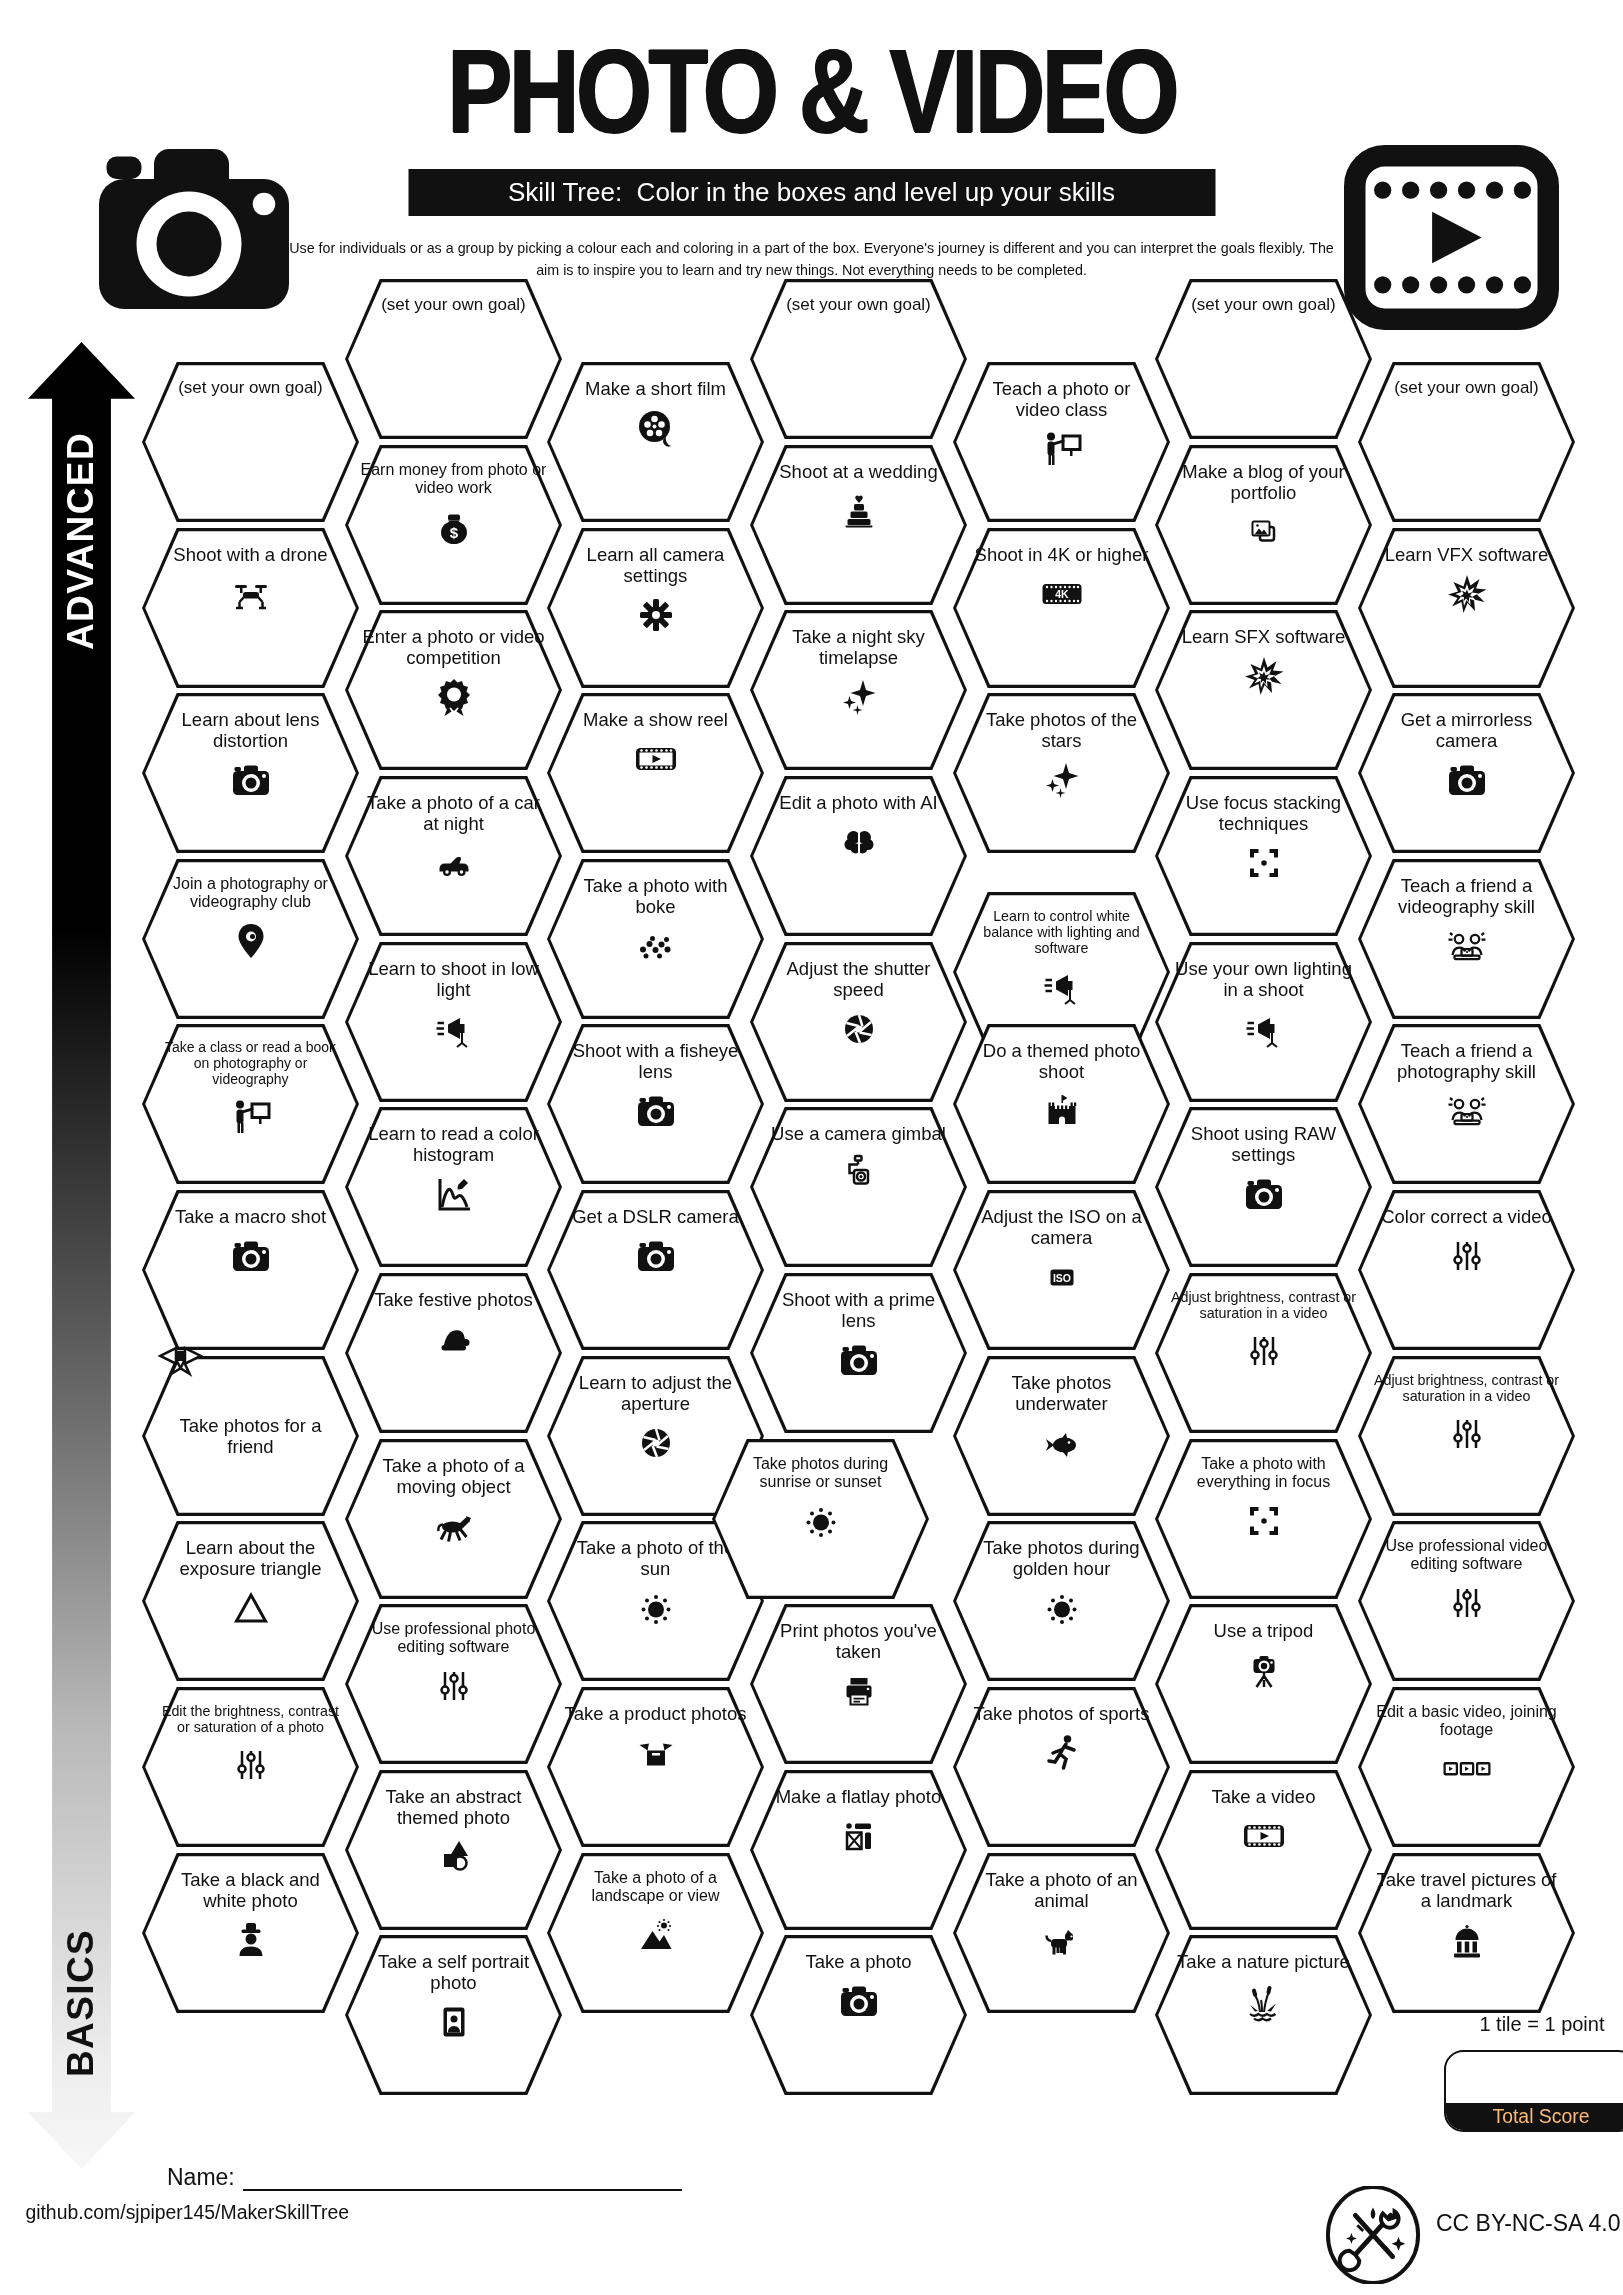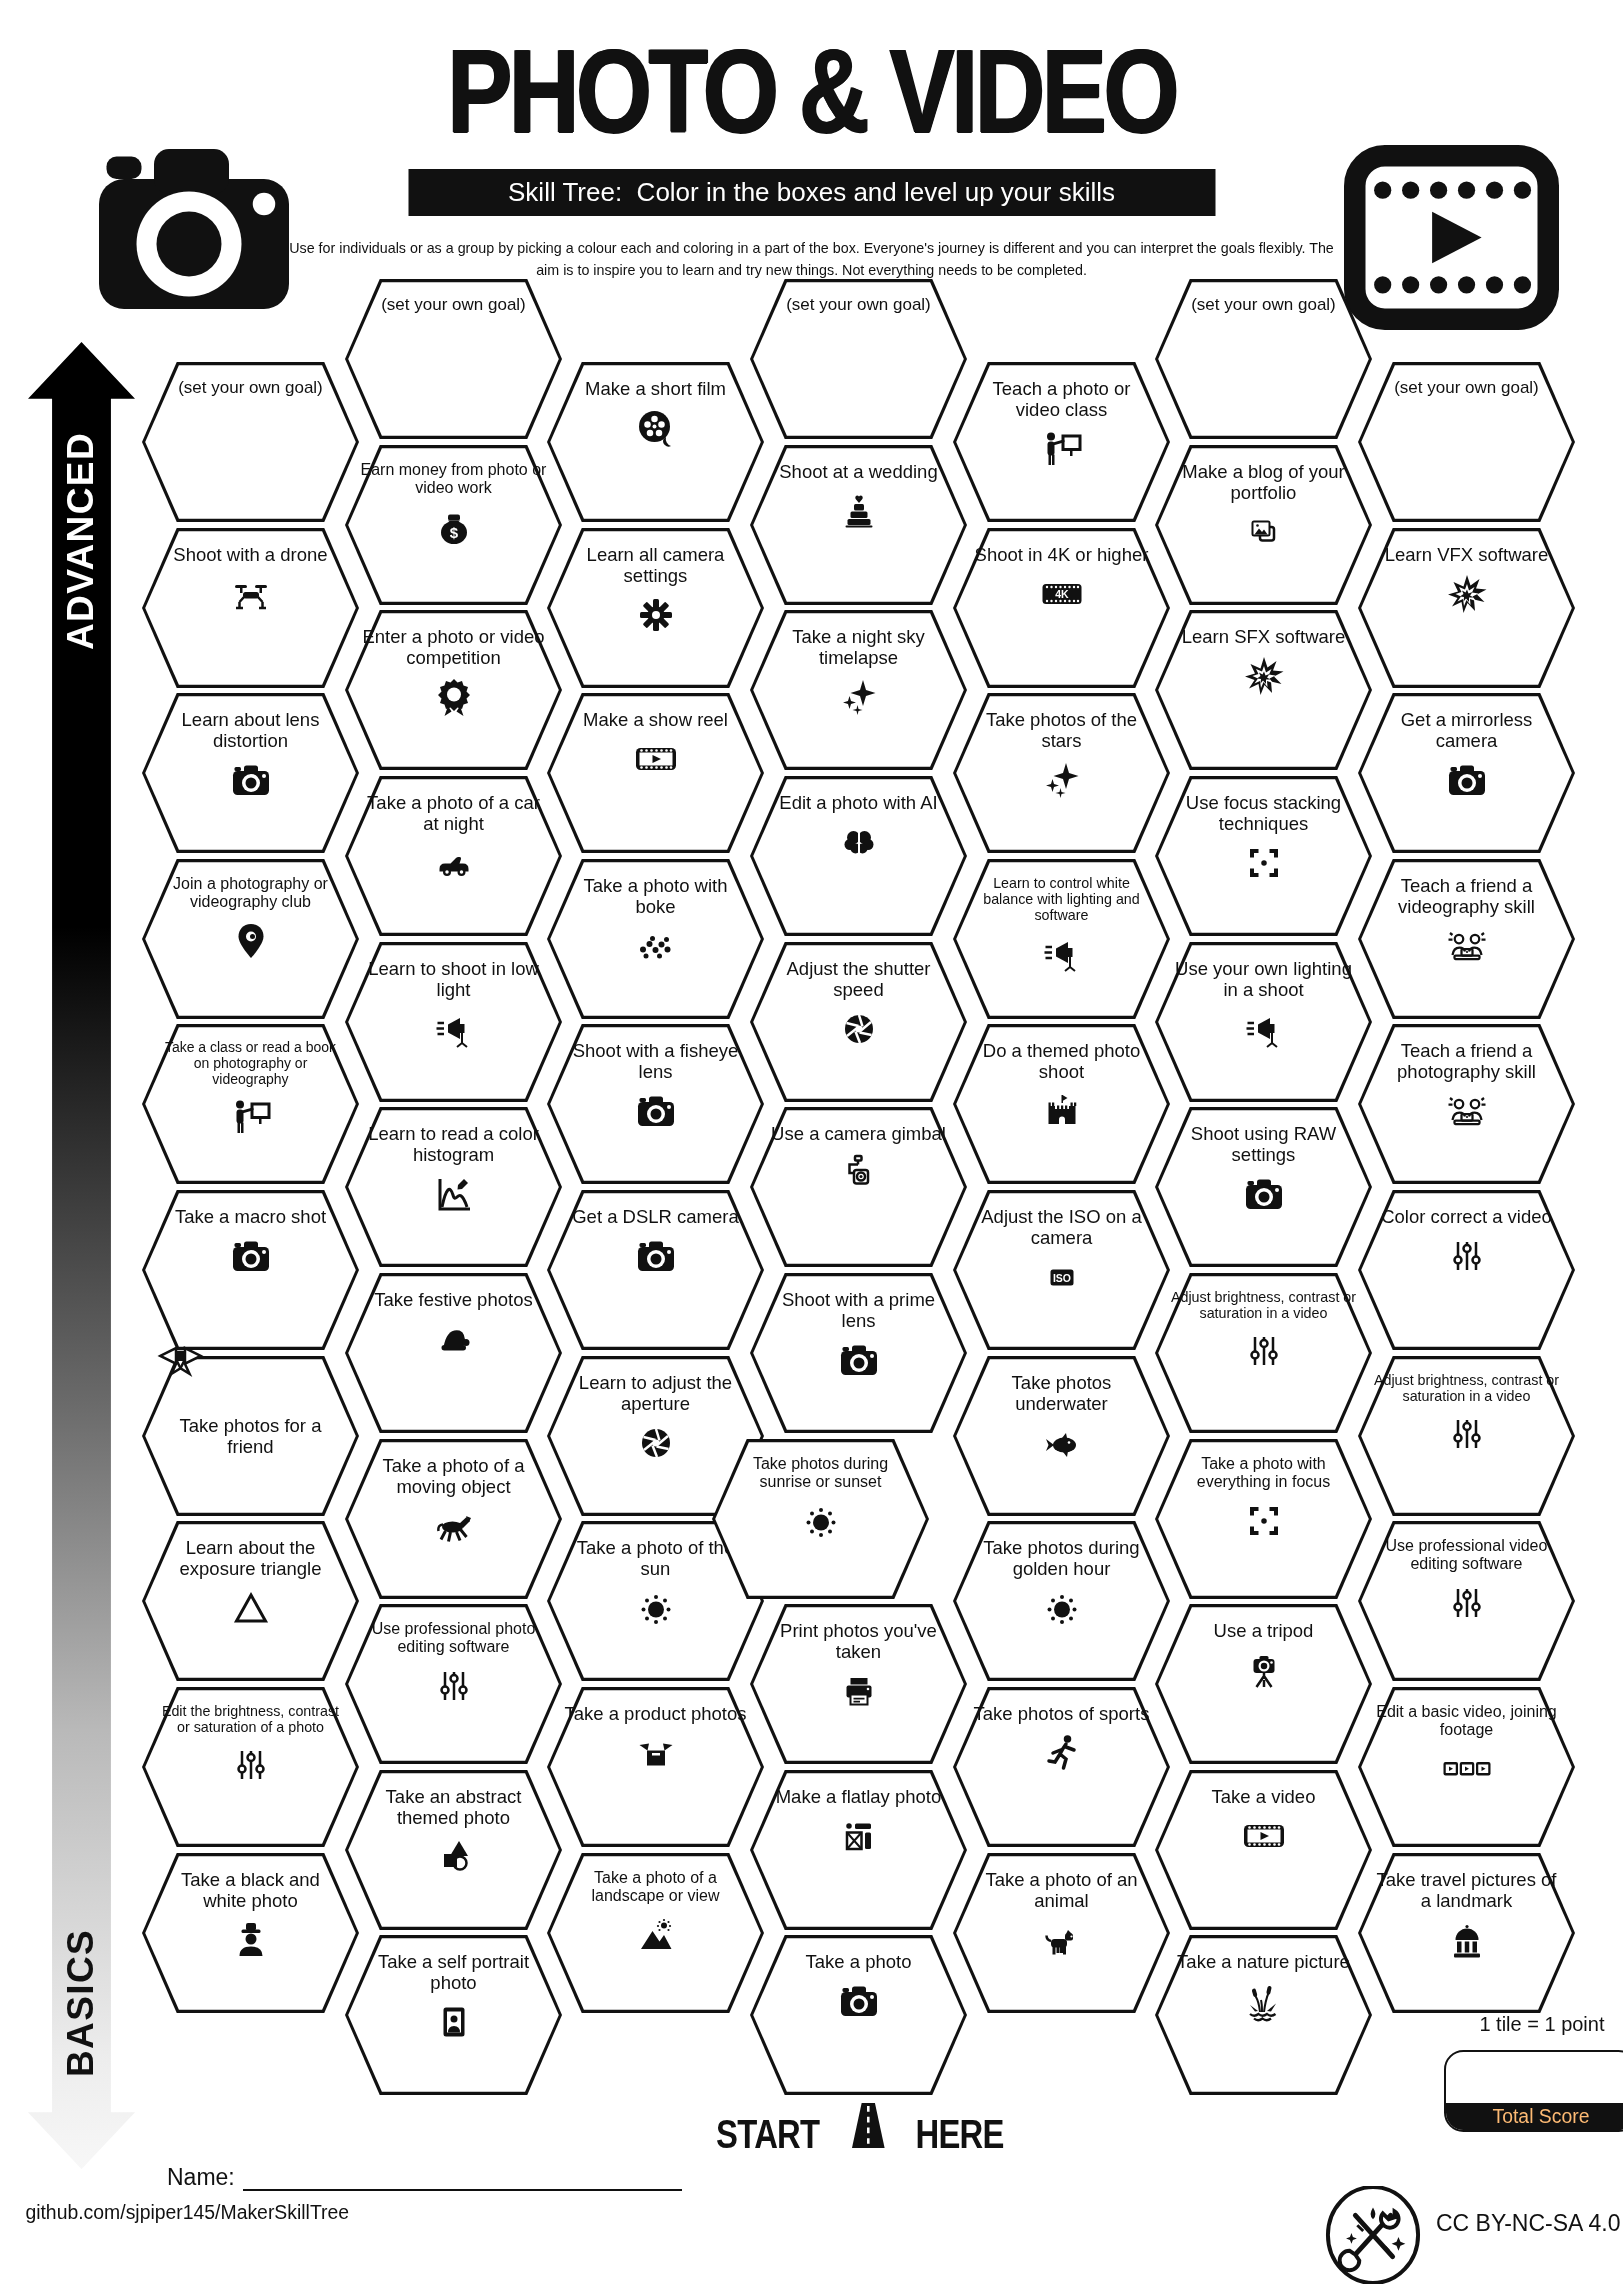--- a/index.html
+++ b/index.html
@@ -781,21 +781,21 @@
         <div class="hex-fill"></div>
         <div class="hex-content">
           <div class="hex-label">Take photos of the stars</div>
           <div class="hex-icon"><svg viewBox="0 0 100 100" fill="#111">
               <polygon points="58,16 64,36 83,42 64,48 58,68 52,48 33,42 52,36"></polygon>
               <polygon points="31,48 34,58 44,61 34,64 31,74 28,64 18,61 28,58"></polygon>
               <polygon points="47,66 49,74 57,76 49,78 47,86 45,78 37,76 45,74"></polygon>
             </svg></div>
         </div>
       </div>
-      <div class="hex" style="left: 953px; top: 859px; text-decoration: underline;">
+      <div class="hex" style="left: 953px; top: 892px; text-decoration: underline;">
         <div class="hex-border"></div>
         <div class="hex-fill"></div>
         <div class="hex-content">
           <div class="hex-label" style="font-size: 14.3px;">Learn to control white balance with lighting and software</div>
           <div class="hex-icon"><svg viewBox="0 0 100 100" fill="#111">
               <polygon points="62,28 38,41 38,57 62,70"></polygon>
               <rect x="60" y="40" width="11" height="18"></rect>
               <path d="M66 58 v22 M56 86 l10-8 10 8" stroke="#111" stroke-width="4" fill="none"></path>
               <path d="M30 38 h-13 M30 49 h-15 M30 60 h-13" stroke="#111" stroke-width="5"></path>
             </svg></div>
@@ -1212,30 +1212,20 @@
               <circle cx="50" cy="23" r="3.2"></circle>
               <rect x="30" y="53" width="9" height="22"></rect>
               <rect x="45.5" y="53" width="9" height="22"></rect>
               <rect x="61" y="53" width="9" height="22"></rect>
               <rect x="24" y="77" width="52" height="8" rx="2"></rect>
             </svg></div>
         </div>
       </div>
     </div>
 
-  <div id="start-here">
-    <span class="word">START</span>
-    <span class="road">
-      <svg viewBox="0 0 100 100" fill="#111">
-        <polygon points="37,6 63,6 82,94 18,94"></polygon>
-        <path d="M50 12 V90" stroke="#fff" stroke-width="5" stroke-dasharray="11 10" fill="none"></path>
-      </svg>
-    </span>
-    <span class="word">HERE</span>
-  </div>
 
   <div id="name-row">
     <span class="lbl">Name:</span>
     <span class="line"></span>
   </div>
   <div id="github-link">github.com/sjpiper145/MakerSkillTree</div>
   <div id="tile-note">1 tile = 1 point</div>
   <div id="total-score-box">
     <div class="bar">
       <span>Total Score</span>

